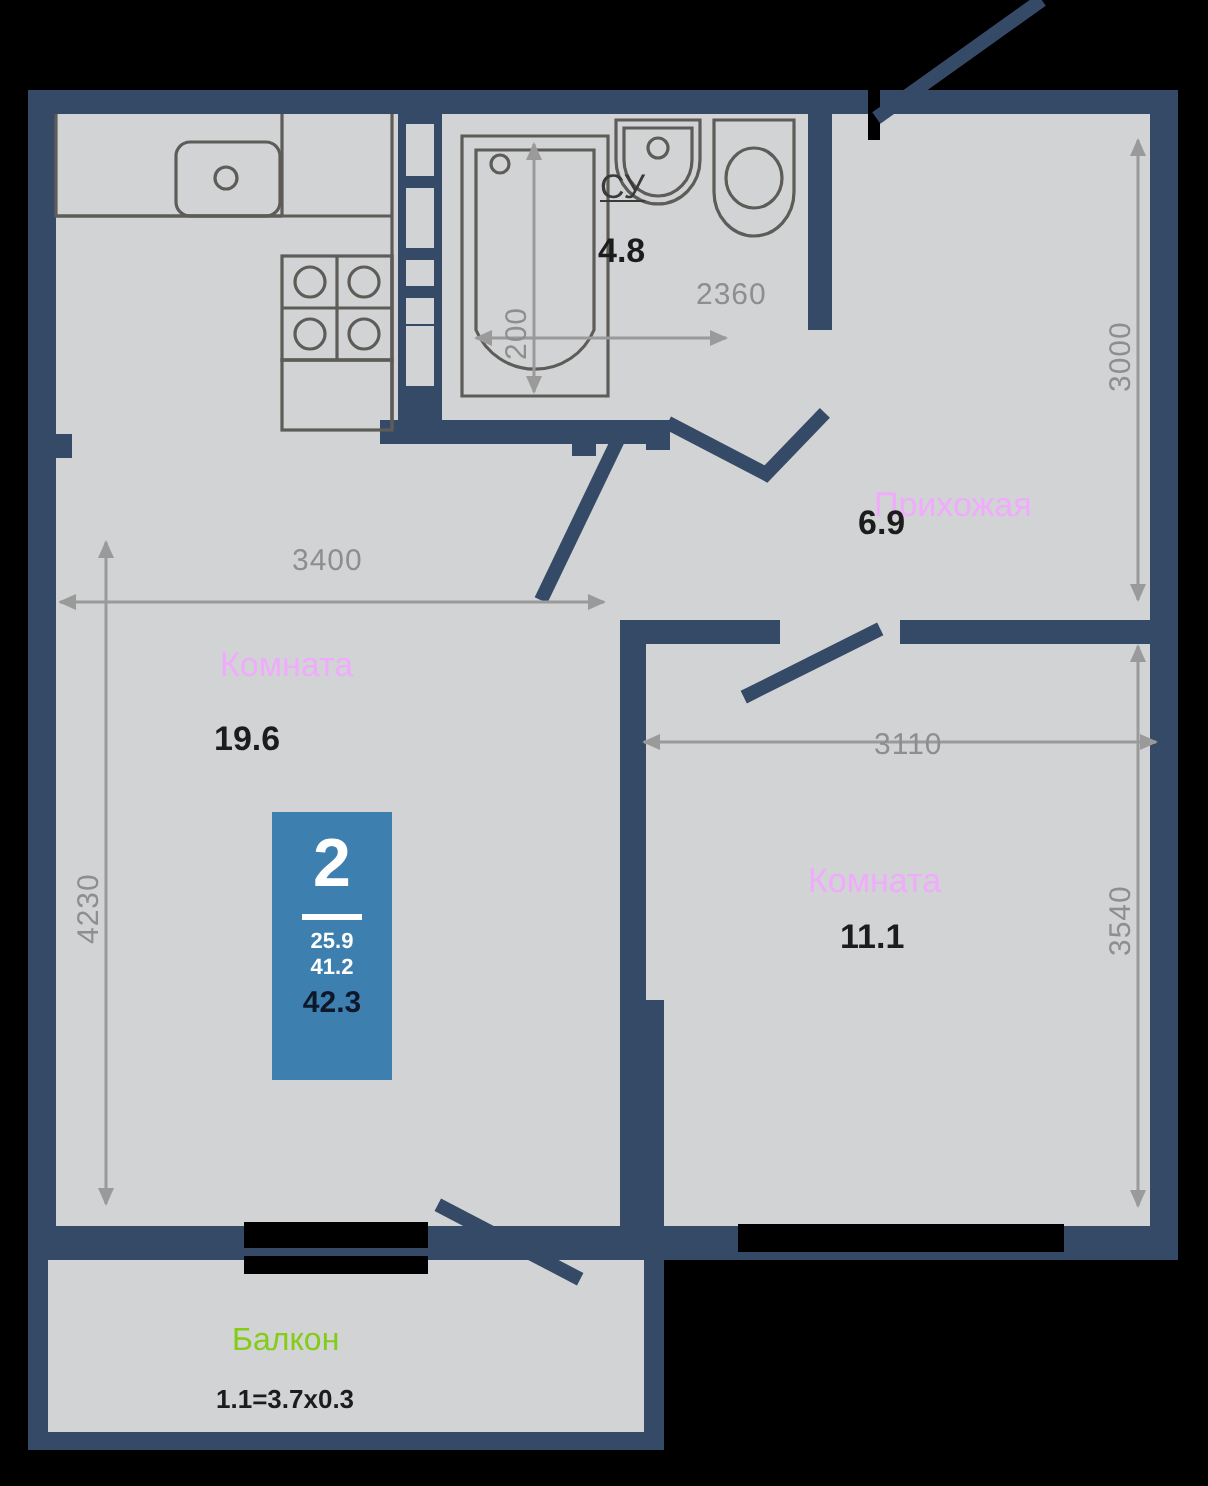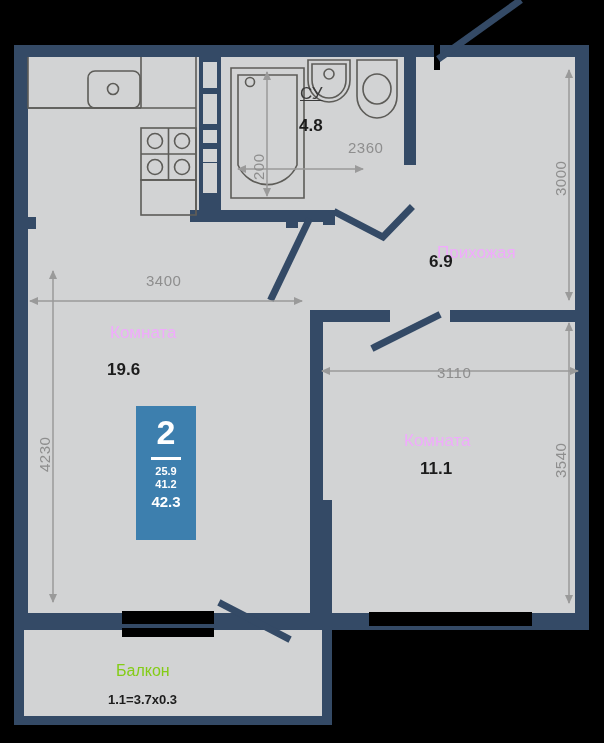--- a/index.html
+++ b/index.html
@@ -15,21 +15,21 @@
   .su-name{font-size:17px;color:#3a3a3a;}
   .su-area{font-size:17px;color:#1c1c1c;font-weight:700;}
   .balc-name{font-size:16px;color:#84cc16;}
   .balc-area{font-size:13px;color:#1c1c1c;font-weight:700;}
   #badge{position:absolute;left:136px;top:406px;width:60px;height:134px;
          background:#3d7fae;display:flex;flex-direction:column;
          align-items:center;justify-content:flex-start;}
   #badge .rooms{color:#fff;font-size:34px;font-weight:700;line-height:1;margin-top:9px;}
   #badge .rule{width:30px;height:3px;background:#fff;margin:8px 0 5px;}
   #badge .s1,#badge .s2{color:#fff;font-size:11px;font-weight:700;line-height:1.22;}
-  #badge .s3{color:#ffffff;font-size:15px;font-weight:700;line-height:1.2;margin-top:1px;}
+  #badge .s3{color:#0f172a;font-size:15px;font-weight:700;line-height:1.2;margin-top:1px;}
 </style>
 </head>
 <body>
 
 <div id="plan">
 
   <svg width="604" height="743" viewBox="0 0 604 743">
 
     <g>
 

